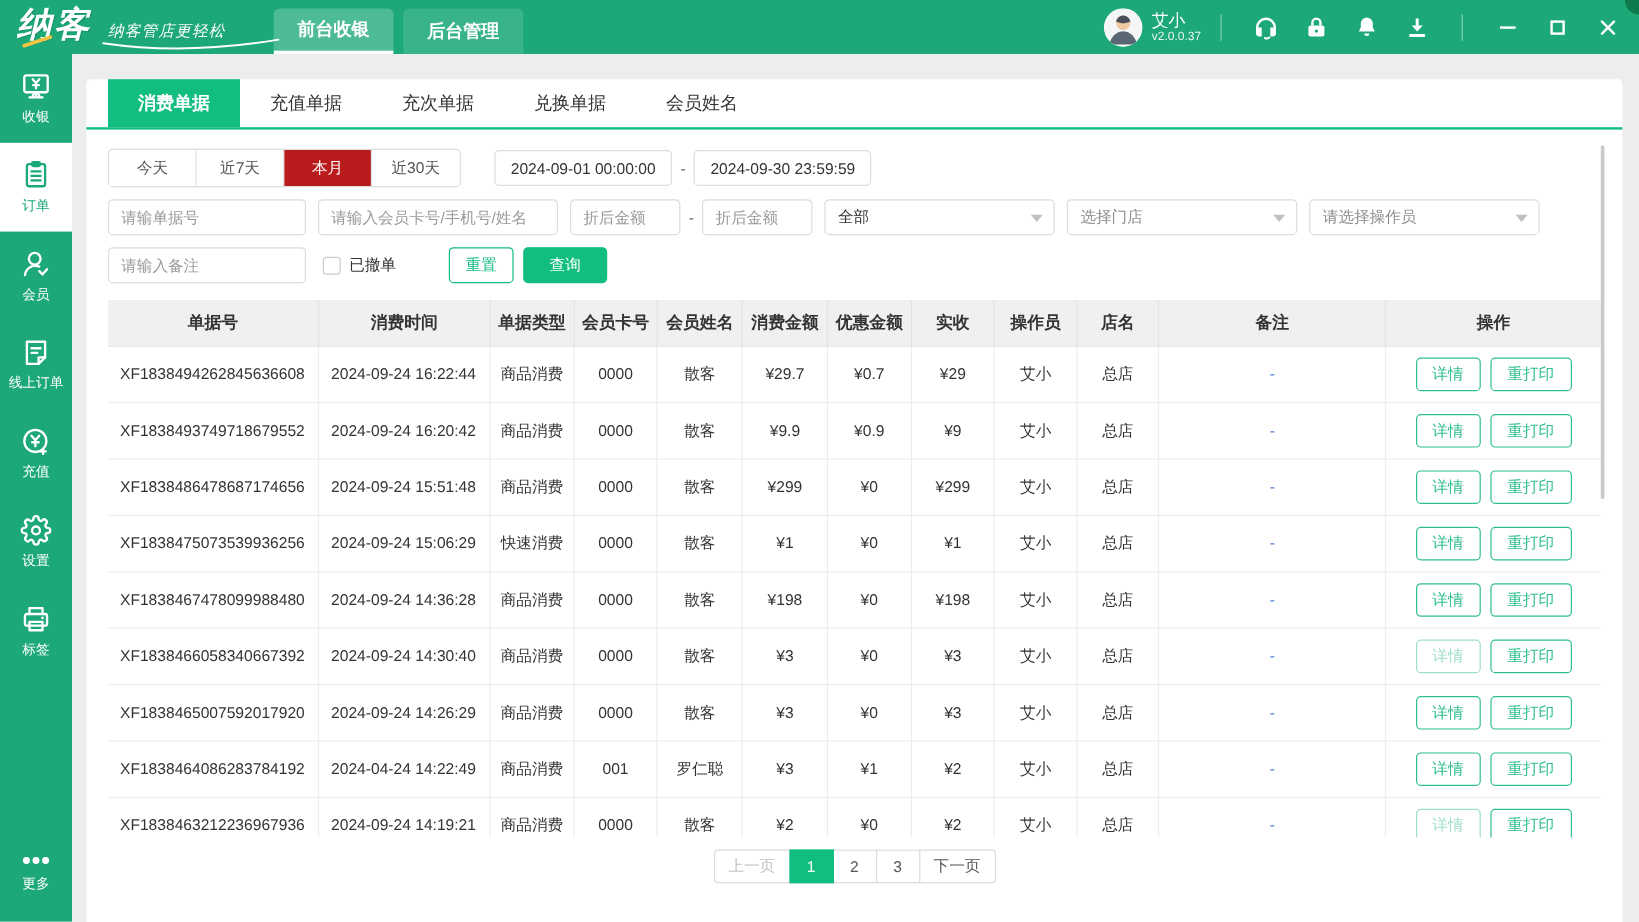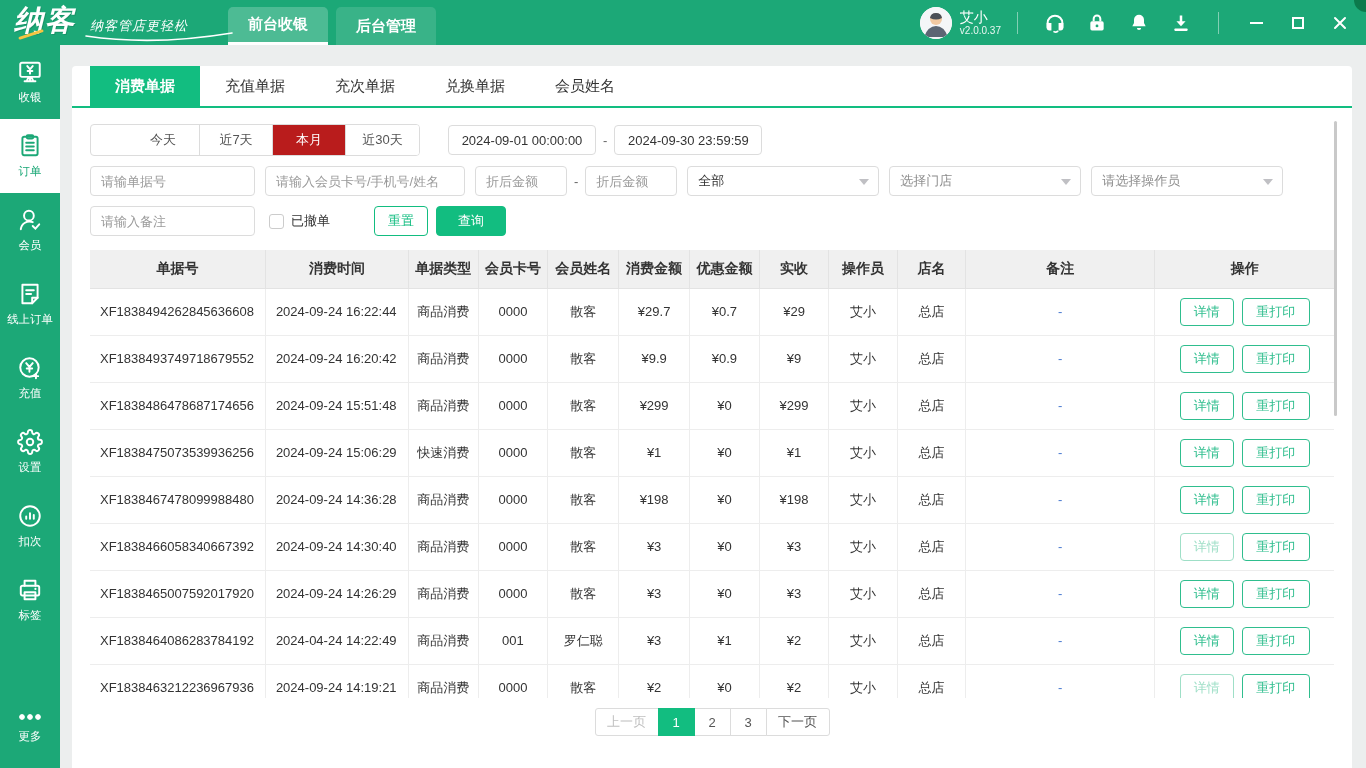--- a/index.html
+++ b/index.html
@@ -56,21 +56,21 @@
 
   
   .card-tabs { display:flex; border-bottom:2px solid #12BD80; padding-left:18px; }
   .card-tab { min-width:110px; height:40px; display:flex; align-items:center; justify-content:center;
     font-size:15px; color:#333; cursor:pointer; padding:0 10px; }
   .card-tab.active { background:#12BD80; color:#fff; font-weight:bold; }
 
   
   .filters { padding:16px 18px 0 18px; }
   .frow { display:flex; align-items:center; margin-bottom:10px; }
-  .range-group { display:flex; border:1px solid #dcdcdc; border-radius:4px; overflow:hidden;padding-left:36px; }
+  .range-group { display:flex; border:1px solid #dcdcdc; border-radius:4px; overflow:hidden; }
   .range-btn { width:73px; height:30px; display:flex; align-items:center; justify-content:center;
     font-size:13px; color:#555; background:#fff; cursor:pointer; border-right:1px solid #dcdcdc; }
   .range-btn:last-child { border-right:none; }
   .range-btn.active { background:#b91c1c; color:#fff; }
   .inp { height:30px; border:1px solid #dcdcdc; border-radius:4px; font-size:13px; color:#333;
     padding:0 10px; outline:none; background:#fff; font-family:inherit; }
   .inp::placeholder { color:#9a9a9a; }
   .date-inp { width:148px; text-align:center; margin-left:28px; padding:0 4px; }
   .dash { margin:0 7px; color:#666; font-size:13px; }
   .sel { position:relative; display:flex; align-items:center; height:30px; border:1px solid #dcdcdc;
@@ -236,27 +236,20 @@
       <path d="M17.5 17.5v4 M15.5 19.5h4"></path>
     </svg>
     <span class="slabel">充值</span>
   </div>
   <div class="side-item">
     <svg width="26" height="26" viewBox="0 0 24 24" fill="none" stroke-width="1.8" stroke-linecap="round" stroke-linejoin="round">
       <circle cx="12" cy="12" r="3"></circle>
       <path d="M19.4 15a1.65 1.65 0 0 0 .33 1.82l.06.06a2 2 0 0 1-2.83 2.83l-.06-.06a1.65 1.65 0 0 0-1.82-.33 1.65 1.65 0 0 0-1 1.51V21a2 2 0 0 1-4 0v-.09A1.65 1.65 0 0 0 9 19.4a1.65 1.65 0 0 0-1.82.33l-.06.06a2 2 0 0 1-2.83-2.83l.06-.06a1.65 1.65 0 0 0 .33-1.82 1.65 1.65 0 0 0-1.51-1H3a2 2 0 0 1 0-4h.09A1.65 1.65 0 0 0 4.6 9a1.65 1.65 0 0 0-.33-1.82l-.06-.06a2 2 0 0 1 2.83-2.83l.06.06a1.65 1.65 0 0 0 1.82.33H9a1.65 1.65 0 0 0 1-1.51V3a2 2 0 0 1 4 0v.09a1.65 1.65 0 0 0 1 1.51 1.65 1.65 0 0 0 1.82-.33l.06-.06a2 2 0 0 1 2.83 2.83l-.06.06a1.65 1.65 0 0 0-.33 1.82V9a1.65 1.65 0 0 0 1.51 1H21a2 2 0 0 1 0 4h-.09a1.65 1.65 0 0 0-1.51 1z"></path>
     </svg>
     <span class="slabel">设置</span>
-  </div>
-  <div class="side-item">
-    <svg width="26" height="26" viewBox="0 0 24 24" fill="none" stroke-width="1.8" stroke-linecap="round">
-      <circle cx="12" cy="12" r="9"></circle>
-      <path d="M8.5 14.5v-2 M12 14.5v-5 M15.5 14.5v-3.5"></path>
-    </svg>
-    <span class="slabel">扣次</span>
   </div>
   <div class="side-item">
     <svg width="26" height="26" viewBox="0 0 24 24" fill="none" stroke-width="1.8" stroke-linecap="round" stroke-linejoin="round">
       <path d="M7 8V3.5h10V8"></path>
       <rect x="3.5" y="8" width="17" height="9" rx="1.5"></rect>
       <rect x="7" y="14" width="10" height="6.5"></rect>
       <circle cx="17" cy="11" r="1" fill="#fff" stroke="none"></circle>
     </svg>
     <span class="slabel">标签</span>
   </div>

